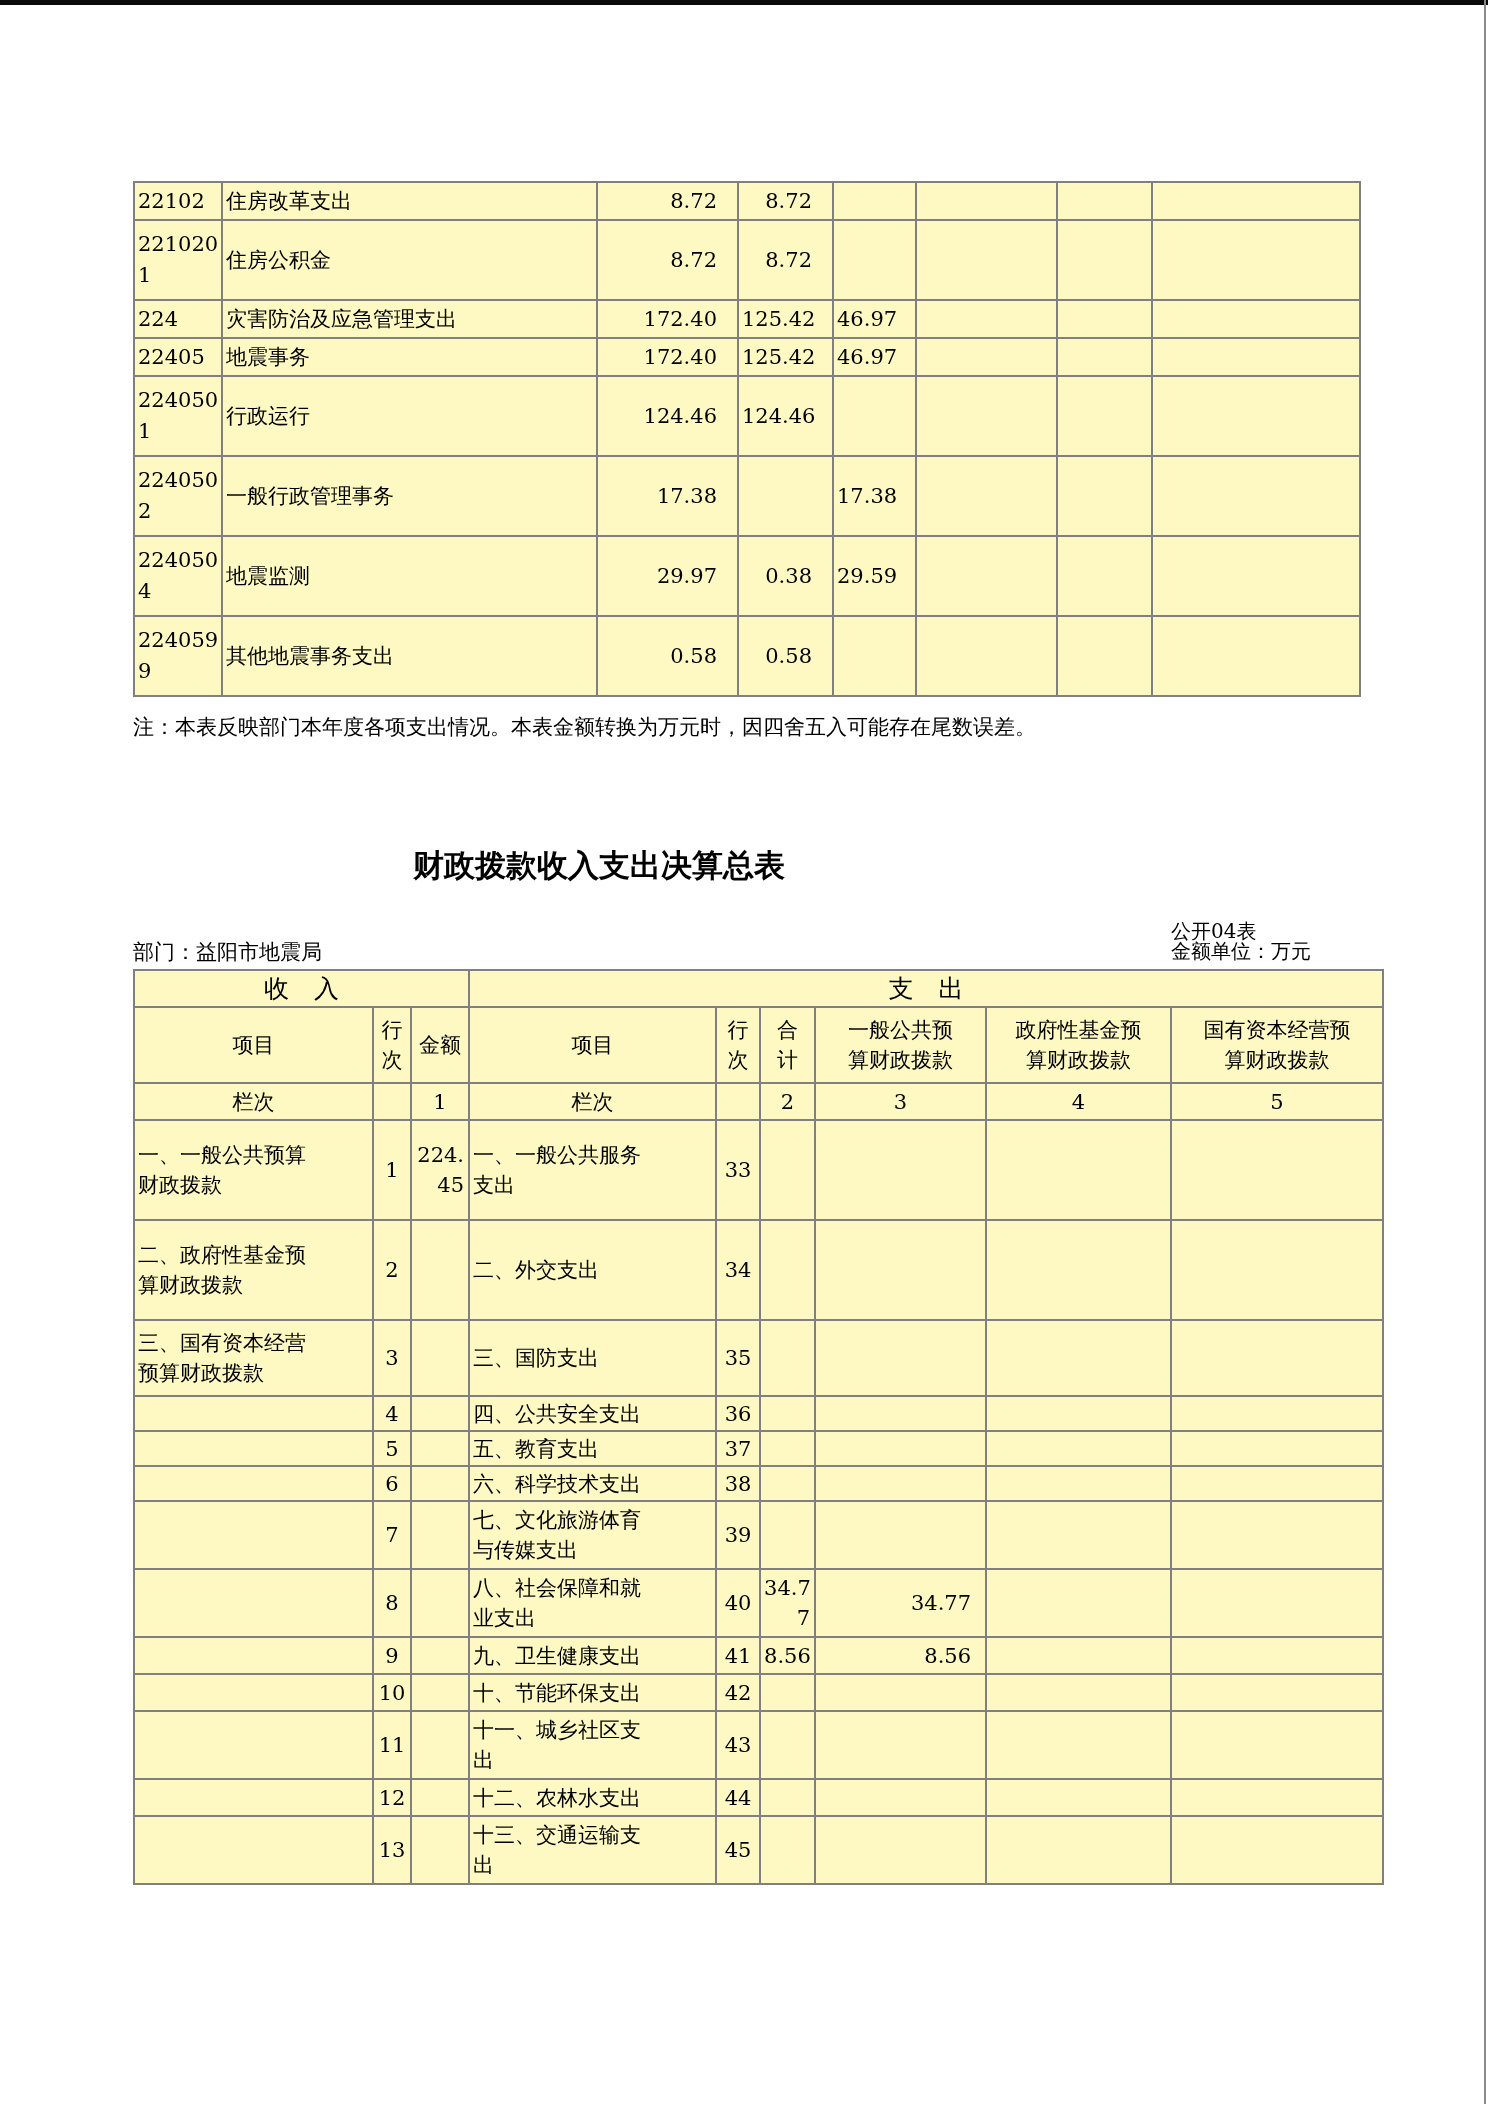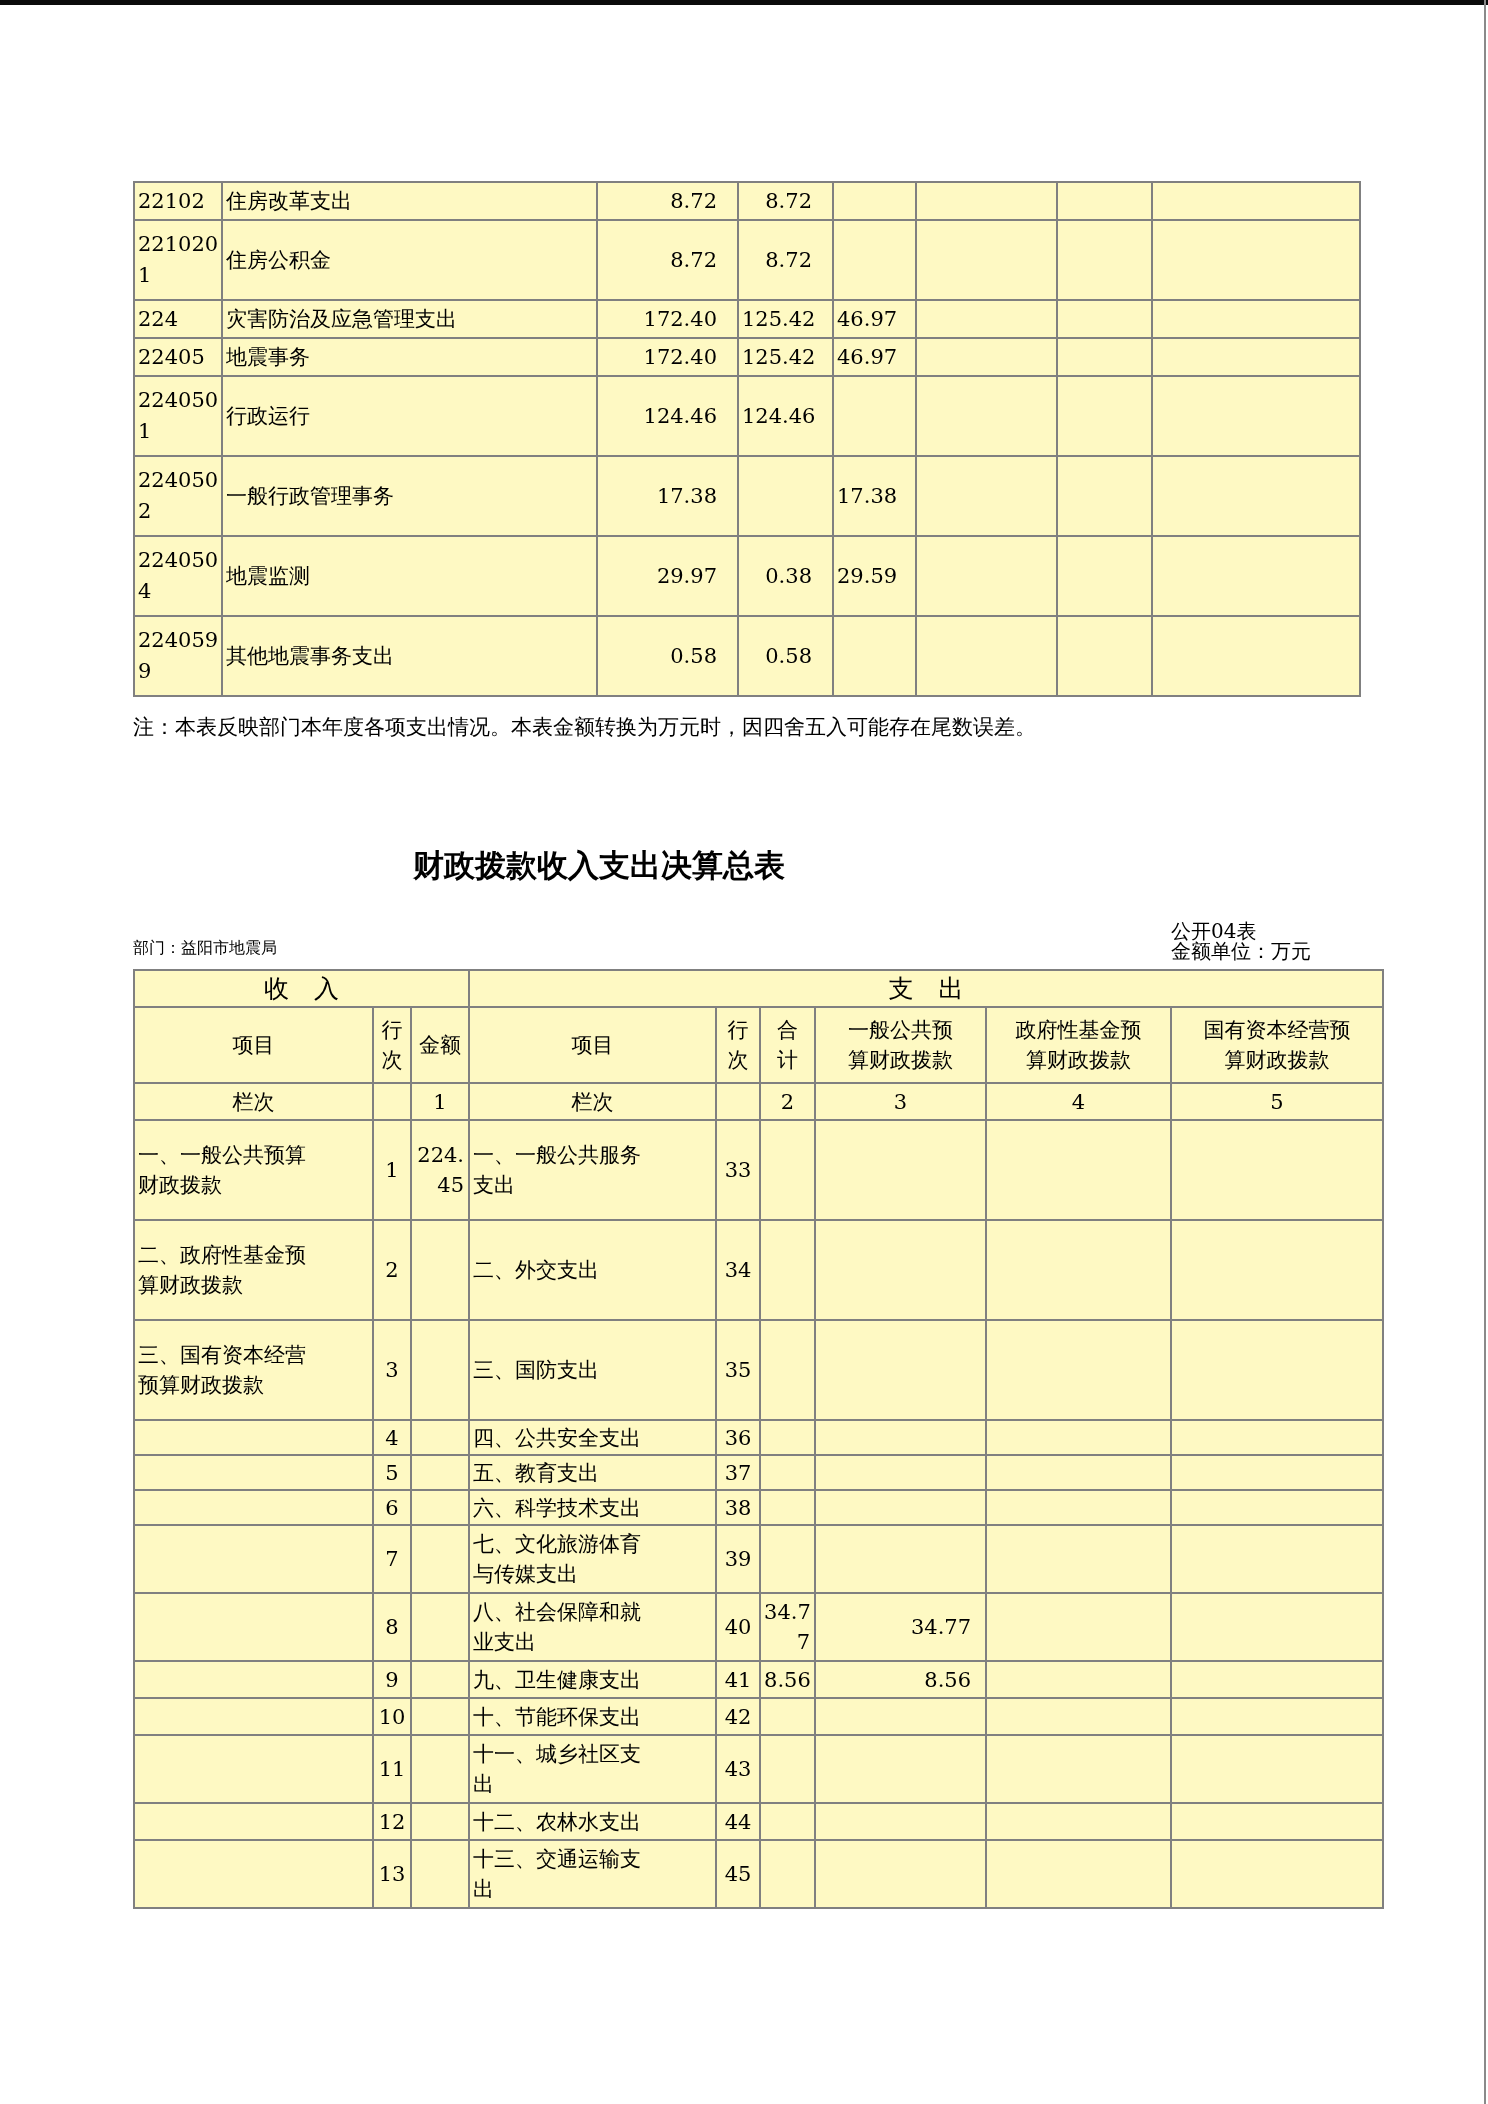--- a/index.html
+++ b/index.html
@@ -31,21 +31,21 @@
 
   #note {
     position:absolute; left:133px; top:712px; width:1250px;
     font-size:21px; line-height:30px;
   }
   #doc-title {
     position:absolute; left:413px; top:845px;
     font-size:31px; font-weight:bold; letter-spacing:0px;
   }
   #table-code { position:absolute; left:1171px; top:906px; font-size:20px;margin-top:12px; }
-  #dept-line  { position:absolute; left:133px;  top:938px; font-size:16px; }
+  #dept-line  { position:absolute; left:133px;  top:938px; font-size:21px; }
   #unit-line  { position:absolute; left:1171px; top:938px; font-size:20px; }
 
   #table2 { position:absolute; left:133px; top:969px; width:1249px; }
   #table2 td { line-height:30px; }
   .group-h { text-align:center; font-size:25px; }
 </style>
 </head>
 <body>
 
 <div class="topbar"></div>
@@ -224,21 +224,21 @@
 算财政拨款</td>
         <td class="c-center">2</td>
         <td class="c-right"></td>
         <td class="c-left">二、外交支出</td>
         <td class="c-center">34</td>
         <td class="c-right"></td>
         <td class="c-right2"></td>
         <td class="c-right2"></td>
         <td class="c-right2"></td>
       </tr>
-      <tr style="height: 100px;">
+      <tr style="height: 76px;">
         <td class="c-left">三、国有资本经营
 预算财政拨款</td>
         <td class="c-center">3</td>
         <td class="c-right"></td>
         <td class="c-left">三、国防支出</td>
         <td class="c-center">35</td>
         <td class="c-right"></td>
         <td class="c-right2"></td>
         <td class="c-right2"></td>
         <td class="c-right2"></td>

